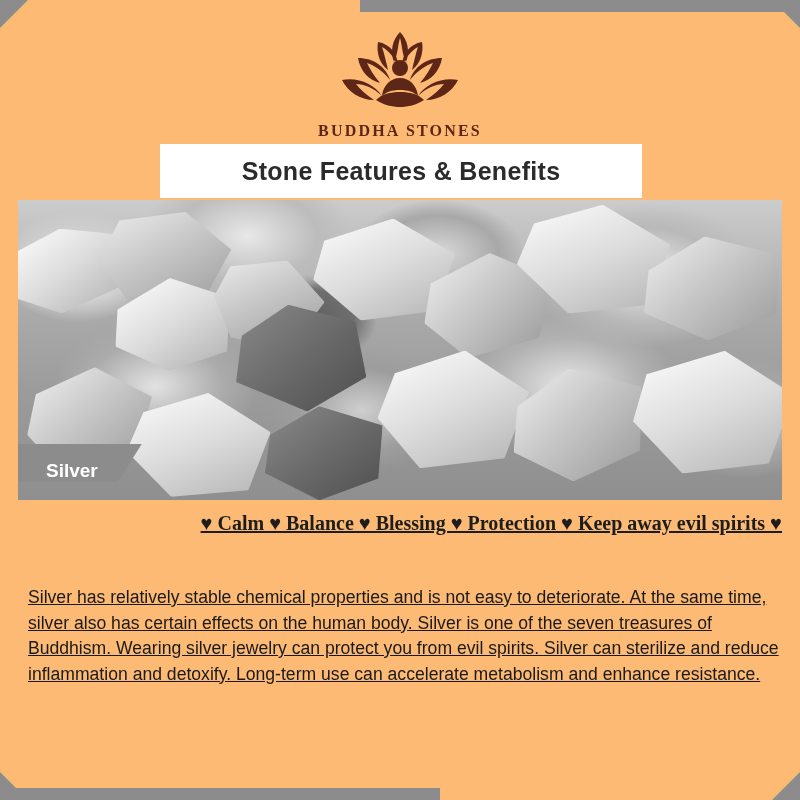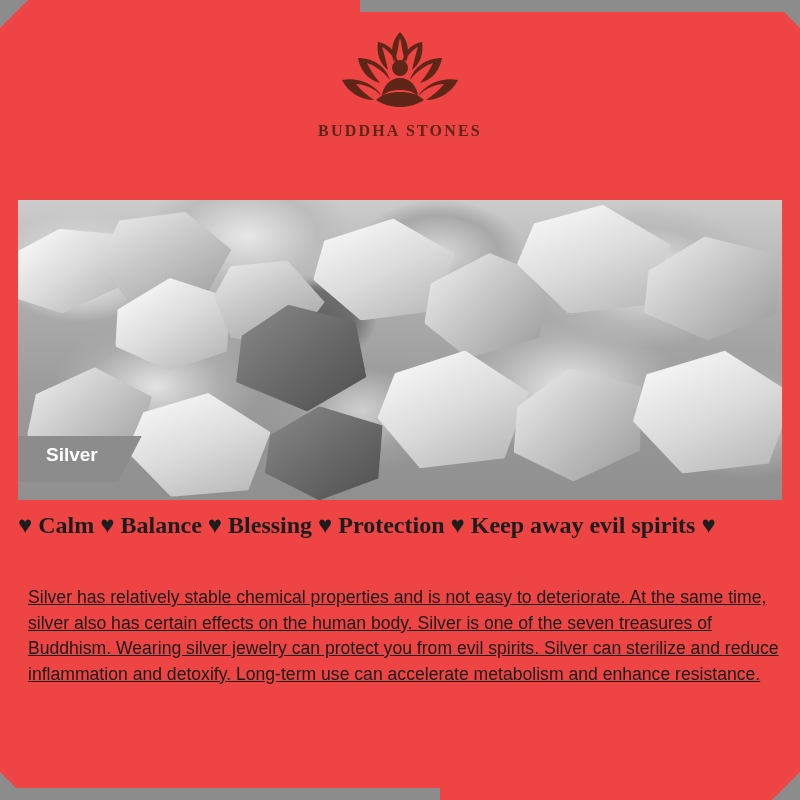--- a/index.html
+++ b/index.html
@@ -10,21 +10,21 @@
     width: 800px;
     height: 800px;
     overflow: hidden;
     background: #f4f1ec;
     font-family: "Liberation Sans", sans-serif;
   }
   .page {
     position: relative;
     width: 800px;
     height: 800px;
-    background: #ef4444;
+    background: #fdba74;
     overflow: hidden;
   }
 
   
   .corner {
     position: absolute;
     width: 0;
     height: 0;
     border-style: solid;
   }
@@ -136,42 +136,43 @@
     background: linear-gradient(145deg, #8a8a8a 0%, #6b6b6b 50%, #4f4f4f 100%);
   }
   .rock.bright {
     background: linear-gradient(150deg, #ffffff 0%, #dcdcdc 50%, #b0b0b0 100%);
   }
   .hero-caption {
     position: absolute;
     left: 0;
     bottom: 18px;
     height: 38px;
-    padding: 8px 44px 0 28px;
+    padding: 0 44px 0 28px;
     display: flex;
-    align-items: flex-start;
+    align-items: flex-end;
     background: #8c8c8c;
     color: #ffffff;
     font-size: 19px;
     font-weight: bold;
     clip-path: polygon(0 0, 100% 0, calc(100% - 24px) 100%, 0 100%);
   }
 
   
   .benefits {
     position: absolute;
     top: 512px;
     left: 18px;
     width: 764px;
-    text-align: left;
+    text-align: right;
     font-family: "Liberation Serif", serif;
-    font-size: 24px;
+    font-size: 20px;
     font-weight: bold;
     color: #1d1d1d;
     white-space: nowrap;
+    text-decoration: underline;
   }
 
   
   .description {
     position: absolute;
     top: 585px;
     left: 28px;
     width: 752px;
     font-size: 17.6px;
     line-height: 1.45;
@@ -204,20 +205,23 @@
         <path d="M138 54 C132 66 120 74 106 74 C114 69 120 63 124 58 C116 58 106 62 98 70 C106 58 122 51 138 54 Z"></path>
 
         <circle cx="80" cy="42" r="8"></circle>
         <path d="M80 52 C70 52 63 60 62 70 C66 66 72 64 80 64 C88 64 94 66 98 70 C97 60 90 52 80 52 Z"></path>
         <path d="M56 74 C62 68 70 66 80 66 C90 66 98 68 104 74 C96 79 88 81 80 81 C72 81 64 79 56 74 Z"></path>
       </g>
     </svg>
     <div class="logo-text">BUDDHA STONES</div>
   </div>
 
+  <div class="title-banner">
+    <span>Stone Features &amp; Benefits</span>
+  </div>
 
   <div class="hero">
     <div class="hero-bg"></div>
 
     <div class="rock bright" style="left:-10px; top:28px; width:120px; height:84px; transform:rotate(-8deg); clip-path:polygon(6% 22%,48% 0,100% 18%,92% 78%,40% 100%,0 72%);"></div>
     <div class="rock" style="left:82px; top:10px; width:130px; height:96px; transform:rotate(6deg); clip-path:polygon(12% 16%,62% 0,100% 34%,82% 92%,26% 100%,0 60%);"></div>
     <div class="rock bright" style="left:96px; top:78px; width:118px; height:92px; transform:rotate(-4deg); clip-path:polygon(4% 30%,50% 0,100% 26%,94% 84%,44% 100%,0 70%);"></div>
     <div class="rock" style="left:196px; top:58px; width:110px; height:86px; transform:rotate(10deg); clip-path:polygon(10% 18%,60% 0,100% 40%,78% 96%,22% 100%,0 56%);"></div>
     <div class="rock dark" style="left:216px; top:104px; width:130px; height:108px; transform:rotate(-6deg); clip-path:polygon(8% 24%,46% 0,96% 22%,100% 74%,52% 100%,0 66%);"></div>
     <div class="rock bright" style="left:296px; top:18px; width:140px; height:104px; transform:rotate(4deg); clip-path:polygon(6% 26%,54% 0,100% 30%,88% 86%,36% 100%,0 64%);"></div>

